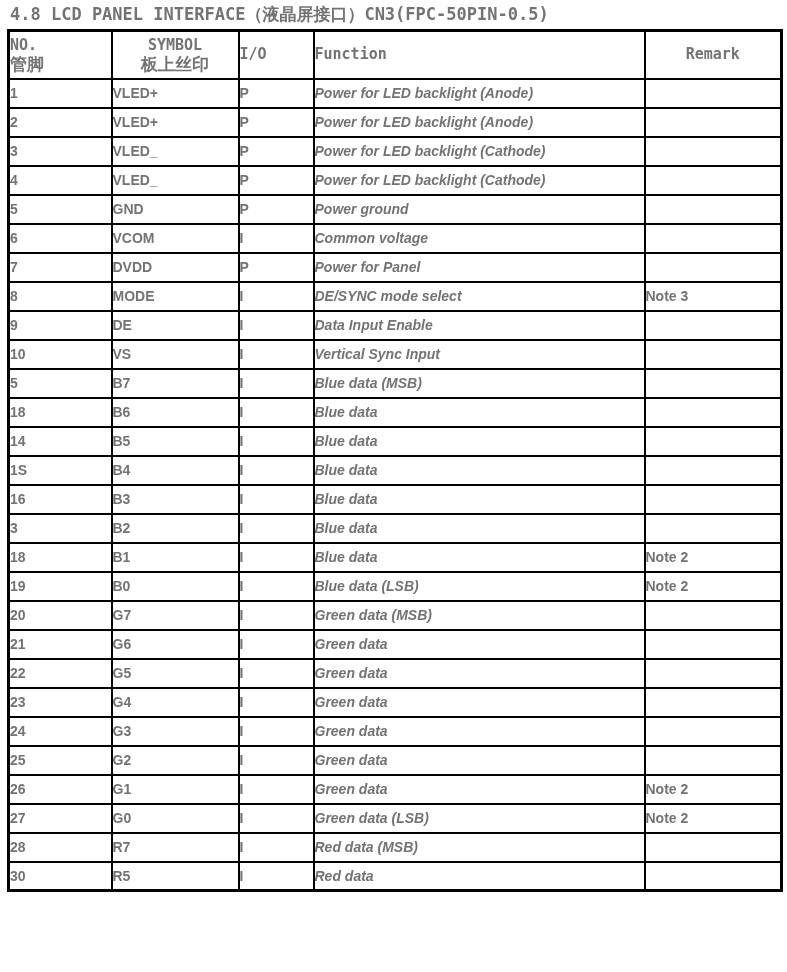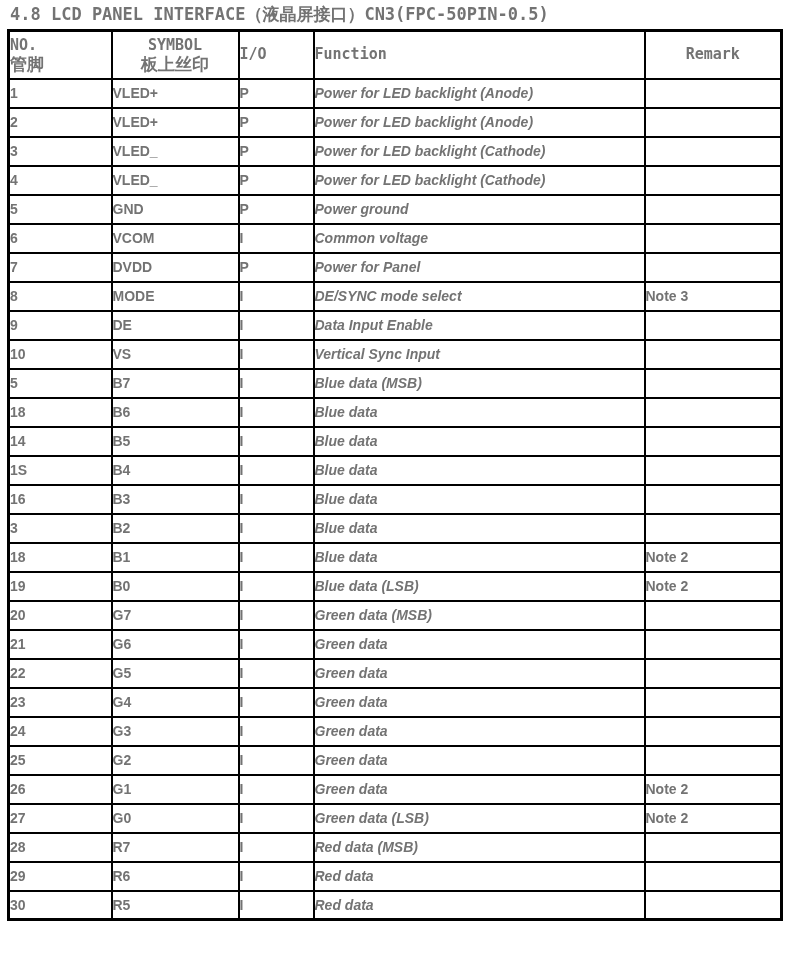--- a/index.html
+++ b/index.html
@@ -295,27 +295,20 @@
           <td class="d-remark">Note 2</td>
         </tr>
         <tr>
           <td class="d-no">28</td>
           <td class="d-symbol">R7</td>
           <td class="d-io">I</td>
           <td class="d-func">Red data (MSB)</td>
           <td class="d-remark"></td>
         </tr>
         <tr>
-          <td class="d-no">29</td>
-          <td class="d-symbol">R6</td>
-          <td class="d-io">I</td>
-          <td class="d-func">Red data</td>
-          <td class="d-remark"></td>
-        </tr>
-        <tr>
           <td class="d-no">30</td>
           <td class="d-symbol">R5</td>
           <td class="d-io">I</td>
           <td class="d-func">Red data</td>
           <td class="d-remark"></td>
         </tr>
       </tbody>
   </table>
 
 </div>

